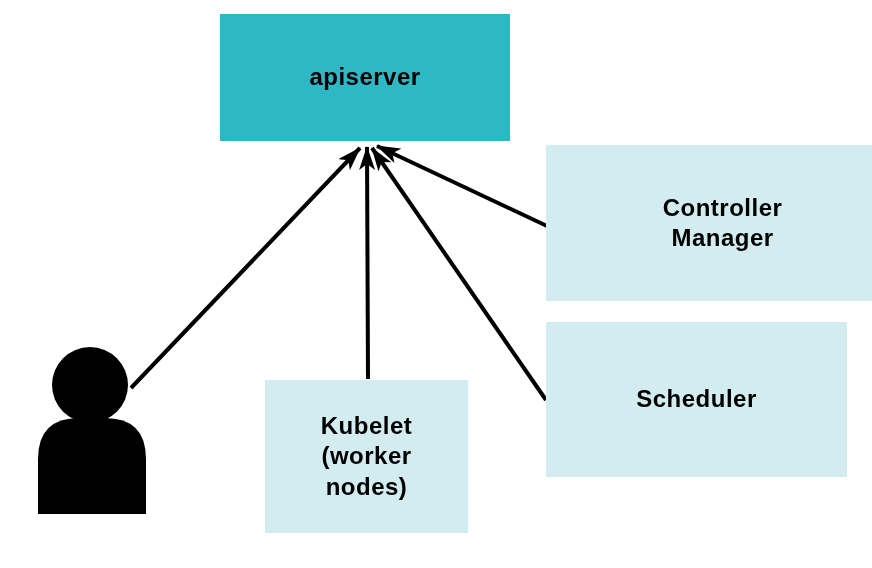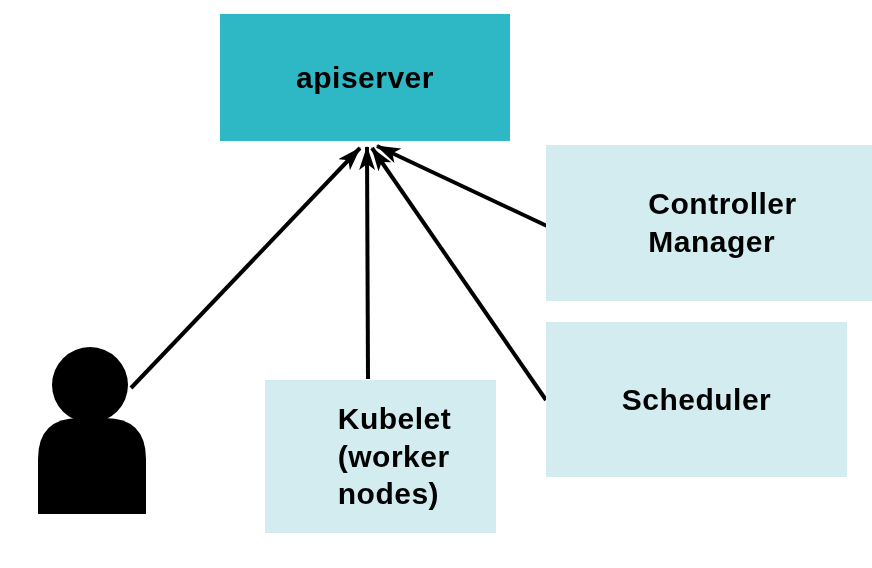--- a/index.html
+++ b/index.html
@@ -28,22 +28,23 @@
     fill: var(--edge-color, #000000);
   }
   .person {
     fill: var(--edge-color, #000000);
   }
   .box {
     position: absolute;
     display: flex;
     align-items: center;
     justify-content: center;
+    text-align: center;
     font-weight: 700;
-    font-size: 30px;
+    font-size: 24px;
     line-height: 1.26;
     color: var(--text-color, #000000);
     white-space: pre-line;
     letter-spacing: 0.5px;
   }
   .box.apiserver {
     left: 220px;
     top: 14px;
     width: 290px;
     height: 127px;
@@ -62,21 +63,20 @@
     width: 301px;
     height: 155px;
     background: var(--component-fill, #d2ecf0);
   }
   .box.kubelet {
     left: 265px;
     top: 380px;
     width: 203px;
     height: 153px;
     background: var(--component-fill, #d2ecf0);
-    padding-left: 28px;
   }
   .kubectl-label {
     position: absolute;
     left: 57px;
     top: 260px;
     width: 156px;
     text-align: center;
     font-weight: 700;
     font-size: 29px;
     color: var(--text-color, #000000);

